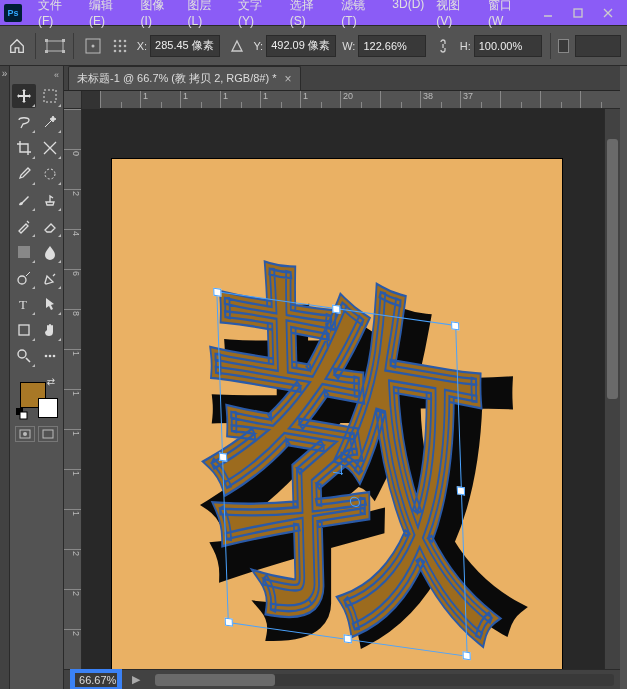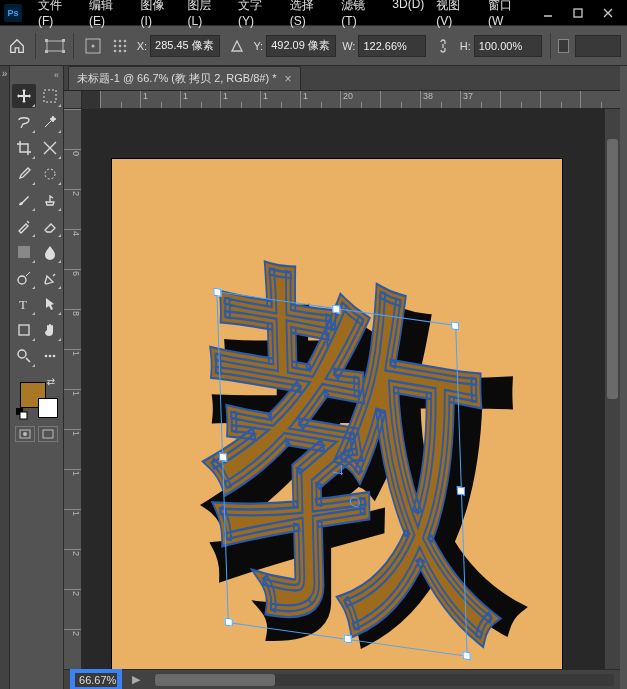--- a/index.html
+++ b/index.html
@@ -8,21 +8,21 @@
     background: #535353;
     font-family: "Segoe UI", Tahoma, sans-serif;
     font-size: 11px;
     color: #ccc;
     overflow: hidden;
     position: relative;
   }
   
   .titlebar {
     height: 26px;
-    background: #000000;
+    background: #8b5cf6;
     display: flex;
     align-items: center;
     padding: 0 4px;
     border-bottom: 1px solid #2a2a2a;
   }
   .ps-logo {
     width: 18px; height: 18px;
     background: #001e36;
     color: #31a8ff;
     font-weight: bold;

